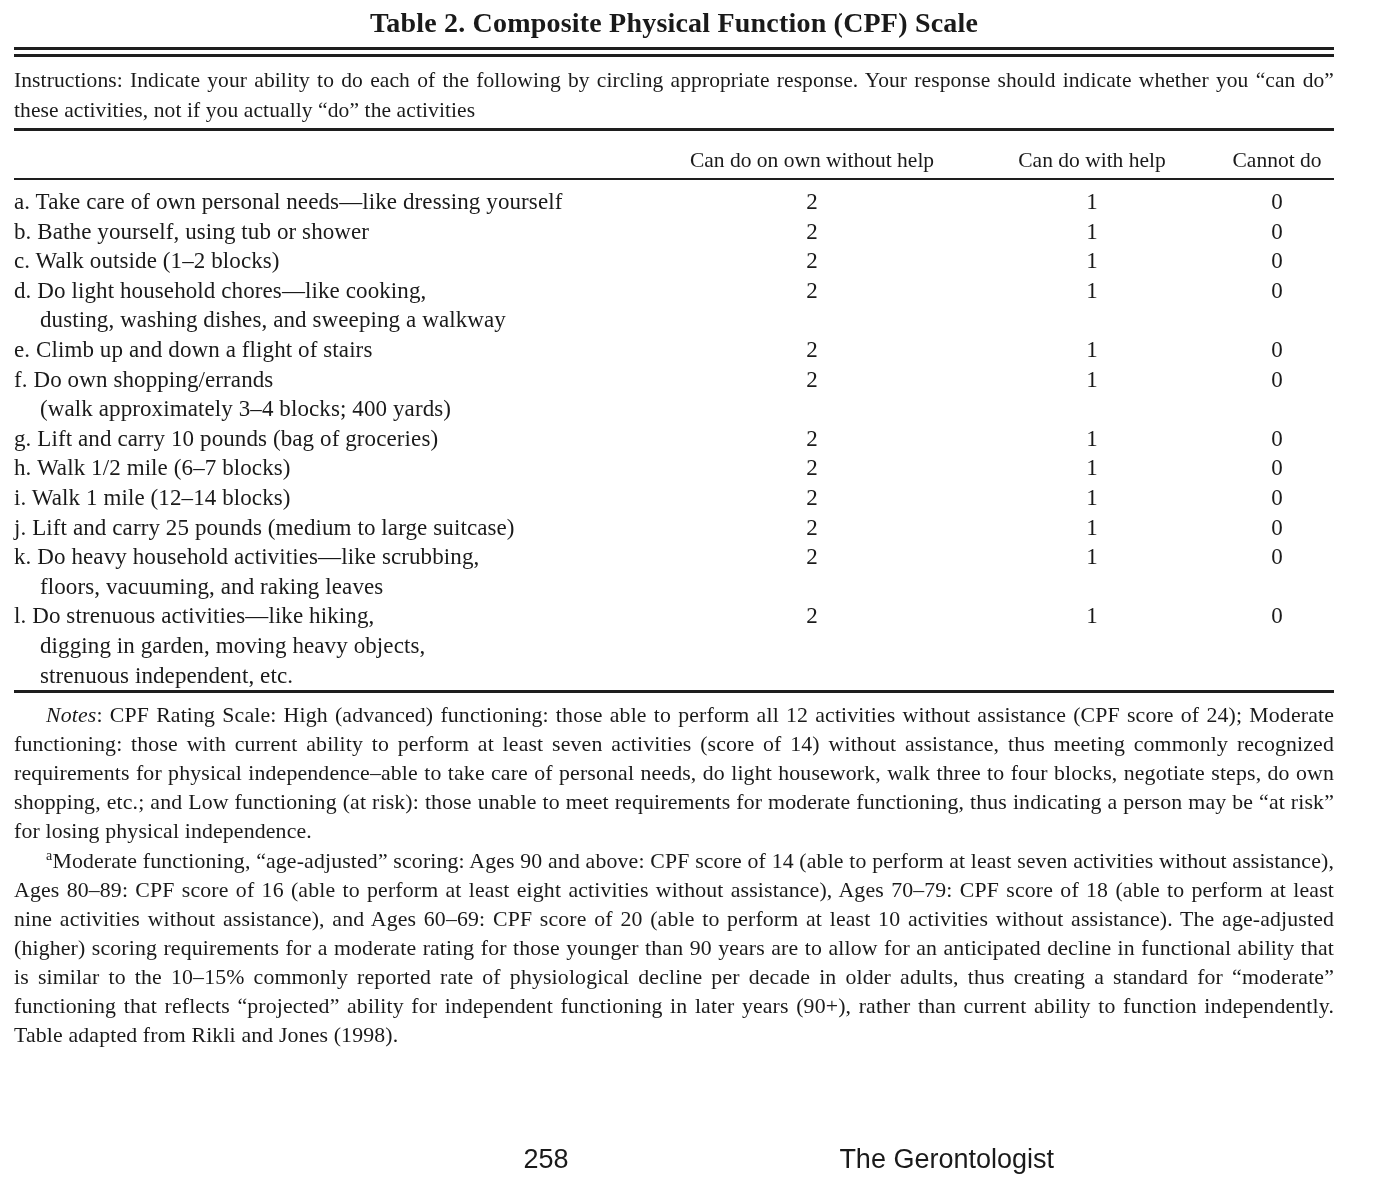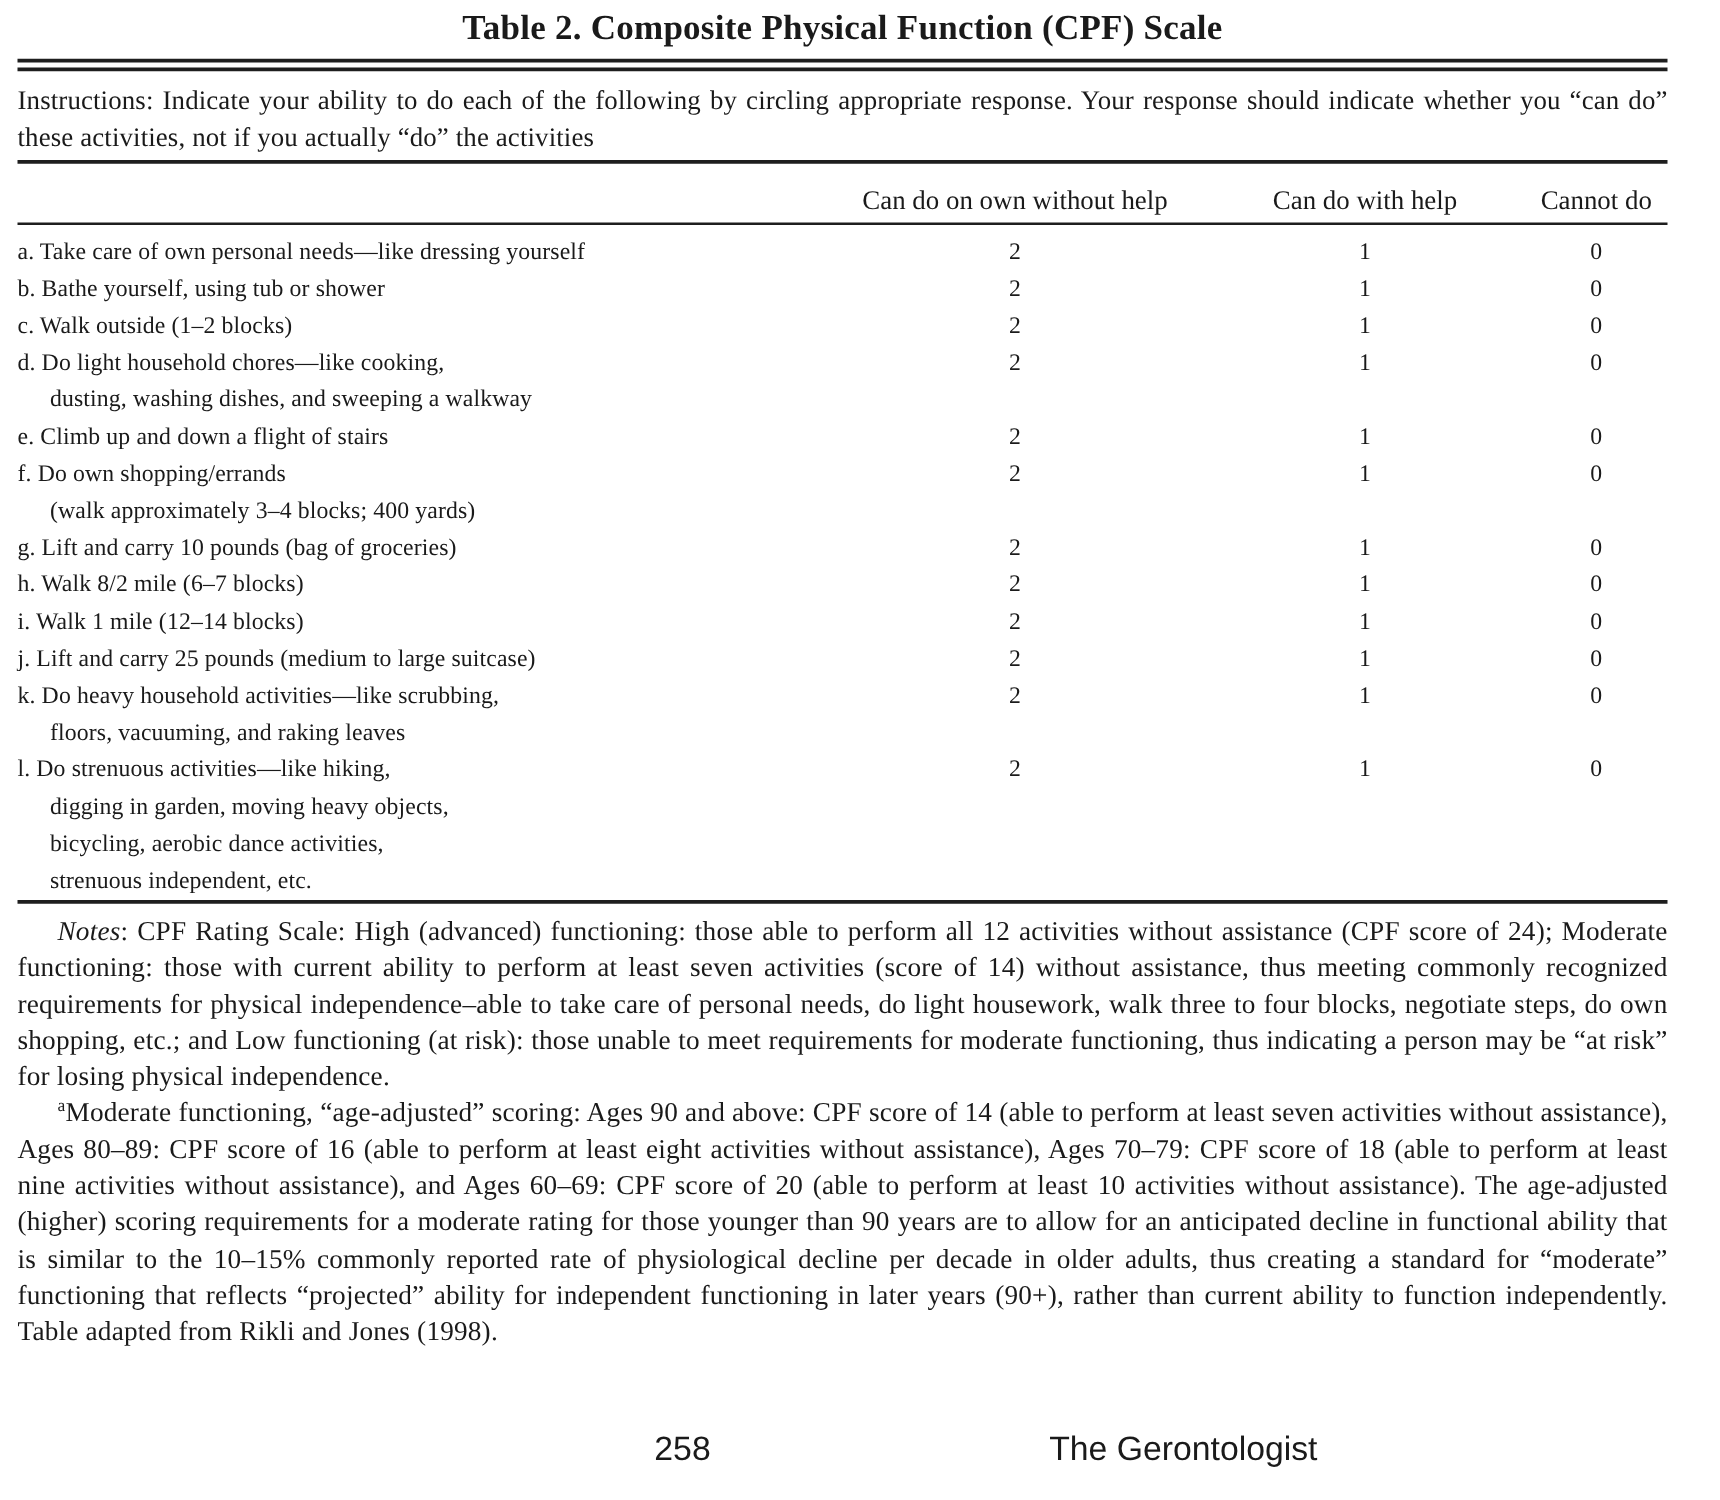--- a/index.html
+++ b/index.html
@@ -58,21 +58,21 @@
   .thead .c-num { text-align: center; white-space: nowrap; }
   .head-rule { margin-top: 5px; }
   .tbody { padding-top: 7px; }
   .trow {
     display: grid;
     grid-template-columns: 646px 304px 256px 114px;
     align-items: start;
   }
   .trow .l,
   .trow .c-num {
-    font-size: 19px;
+    font-size: 23px;
     line-height: 29.6px;
     letter-spacing: 0.1px;
   }
   .trow .c-num { text-align: center; }
   .l.cont { padding-left: 26px; }
   .table-rule { margin-top: 0px; }
   .note {
     margin: 0;
     font-size: 21.8px;
     line-height: 29.1px;
@@ -191,21 +191,21 @@
       <div class="c-act">
         <div class="l">g. Lift and carry 10 pounds (bag of groceries)</div>
       </div>
       <div class="c-num">2</div>
       <div class="c-num">1</div>
       <div class="c-num">0</div>
     </div>
 
     <div class="trow">
       <div class="c-act">
-        <div class="l">h. Walk 8/2 mile (6–7 blocks)</div>
+        <div class="l">h. Walk 1/2 mile (6–7 blocks)</div>
       </div>
       <div class="c-num">2</div>
       <div class="c-num">1</div>
       <div class="c-num">0</div>
     </div>
 
     <div class="trow">
       <div class="c-act">
         <div class="l">i. Walk 1 mile (12–14 blocks)</div>
       </div>
@@ -230,21 +230,20 @@
       </div>
       <div class="c-num">2</div>
       <div class="c-num">1</div>
       <div class="c-num">0</div>
     </div>
 
     <div class="trow">
       <div class="c-act">
         <div class="l">l. Do strenuous activities—like hiking,</div>
         <div class="l cont">digging in garden, moving heavy objects,</div>
-        <div class="l cont">bicycling, aerobic dance activities,</div>
         <div class="l cont">strenuous independent, etc.</div>
       </div>
       <div class="c-num">2</div>
       <div class="c-num">1</div>
       <div class="c-num">0</div>
     </div>
 
   </div>
 
   <div class="rule table-rule"></div>

